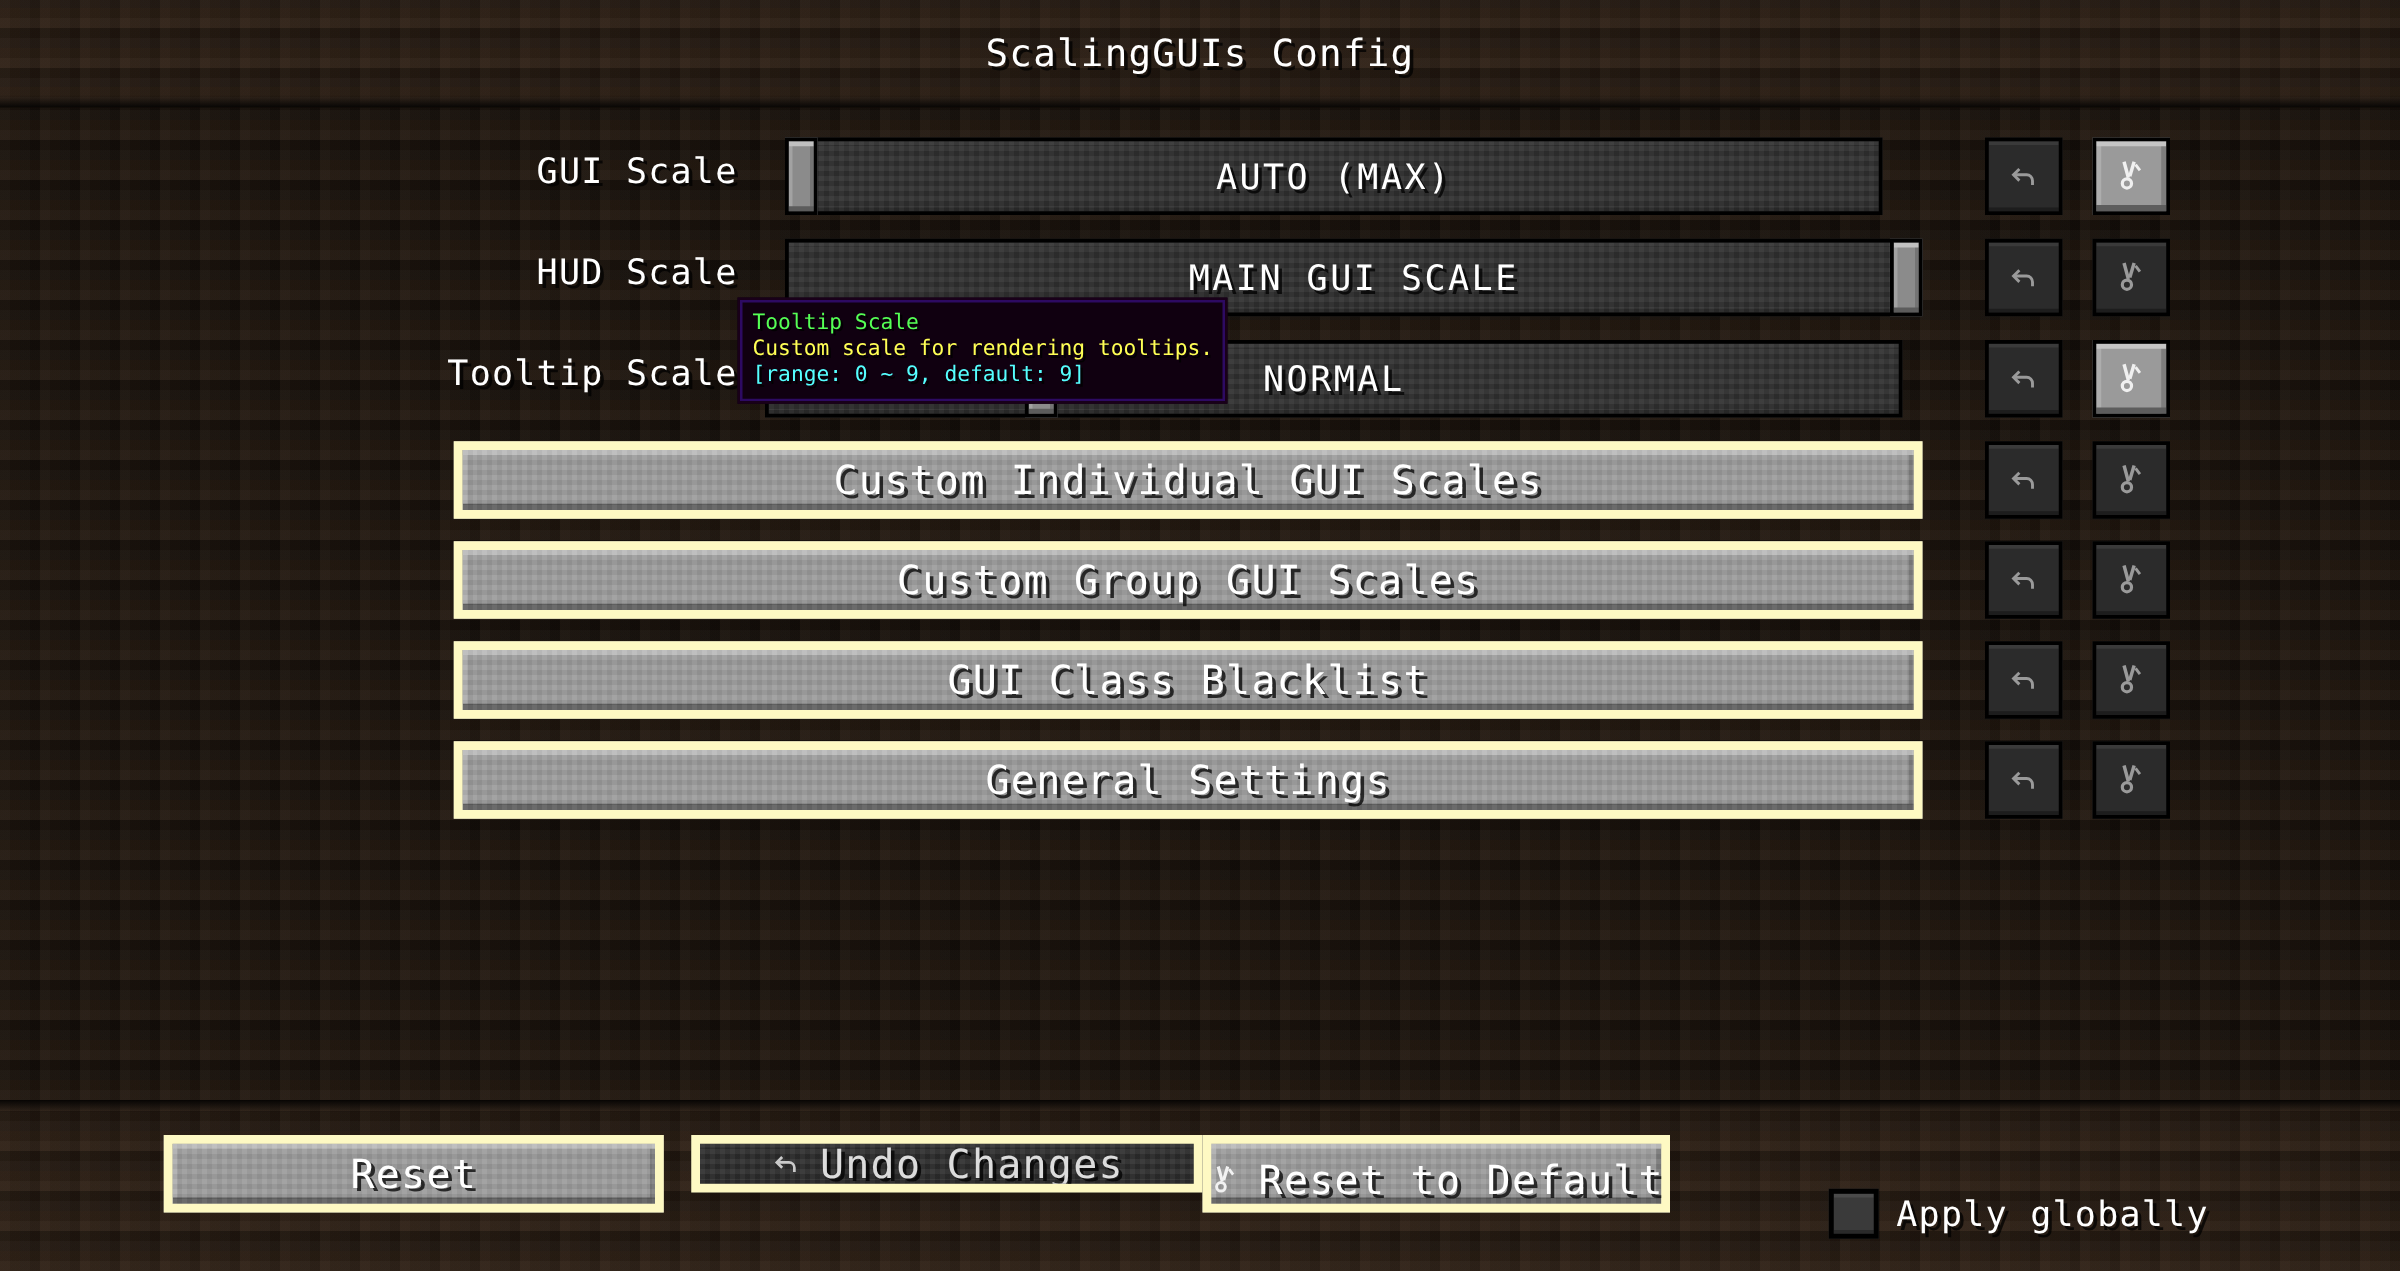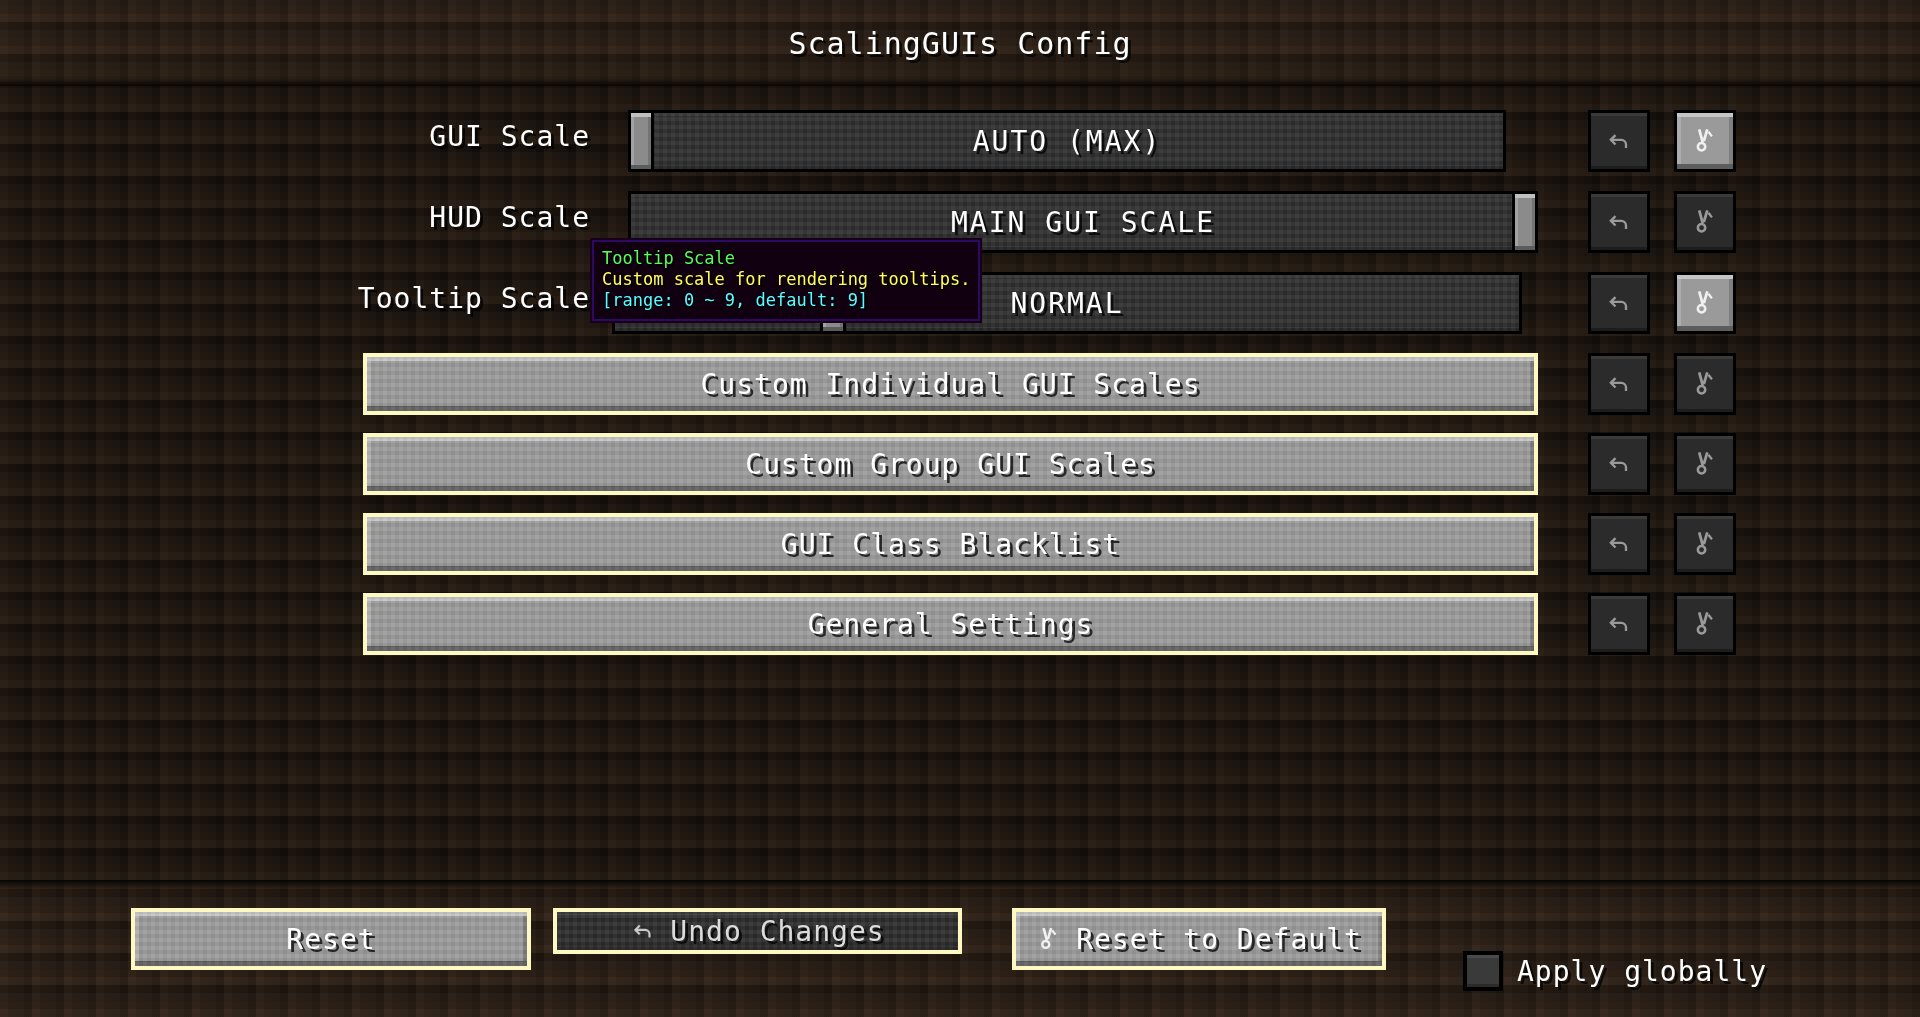--- a/index.html
+++ b/index.html
@@ -45,23 +45,23 @@
     white-space:nowrap;
   }
   .title{
     position:absolute; top:26px; left:0; width:100%;
     text-align:center; font-size:30px;
   }
 
   
   .btn{
     position:absolute;
-    border:4px solid #fef9c3;
+    border:7px solid #fef9c3;
     display:flex; align-items:center; justify-content:center;
-    font-size:28px; letter-spacing:1px;
+    font-size:32px; letter-spacing:1px;
     color:#fff; text-shadow:3px 3px 0 rgba(0,0,0,.75);
     font-family:"DejaVu Sans Mono", monospace;
     white-space:nowrap;
     overflow:hidden;
   }
   .btn .inner{
     position:absolute; inset:0;
     background-image:
       repeating-linear-gradient(0deg, rgba(255,255,255,.05) 0 4px, rgba(0,0,0,.04) 4px 8px),
       repeating-linear-gradient(90deg, rgba(255,255,255,.04) 0 4px, rgba(0,0,0,.035) 4px 8px);
@@ -350,21 +350,21 @@
     <div class="inner"></div>
     <span class="lbl">
       <svg width="26" height="26" viewBox="0 0 24 24">
         <path d="M9 7 L5 11 L9 15" fill="none" stroke="#c9c9c9" stroke-width="2"></path>
         <path d="M5 11 H14 a4 4 0 0 1 4 4 v3" fill="none" stroke="#c9c9c9" stroke-width="2"></path>
       </svg>
       <span>Undo Changes</span>
     </span>
   </div>
 
-  <div class="btn light" style="left:1012px; top:908px; width:374px; height:62px;">
+  <div class="btn light" style="left:962px; top:908px; width:374px; height:62px;align-items:flex-end;">
     <div class="inner"></div>
     <span class="lbl">
       <svg width="26" height="30" viewBox="0 0 24 26">
         <path d="M7 3 L10 14" stroke="#f2f2f2" stroke-width="2.4" fill="none"></path>
         <path d="M14 3 L11 13" stroke="#f2f2f2" stroke-width="2.4" fill="none"></path>
         <path d="M15 5 L18 9" stroke="#f2f2f2" stroke-width="2" fill="none"></path>
         <circle cx="9" cy="18" r="3.2" fill="none" stroke="#f2f2f2" stroke-width="2.2"></circle>
       </svg>
       <span>Reset to Default</span>
     </span>

